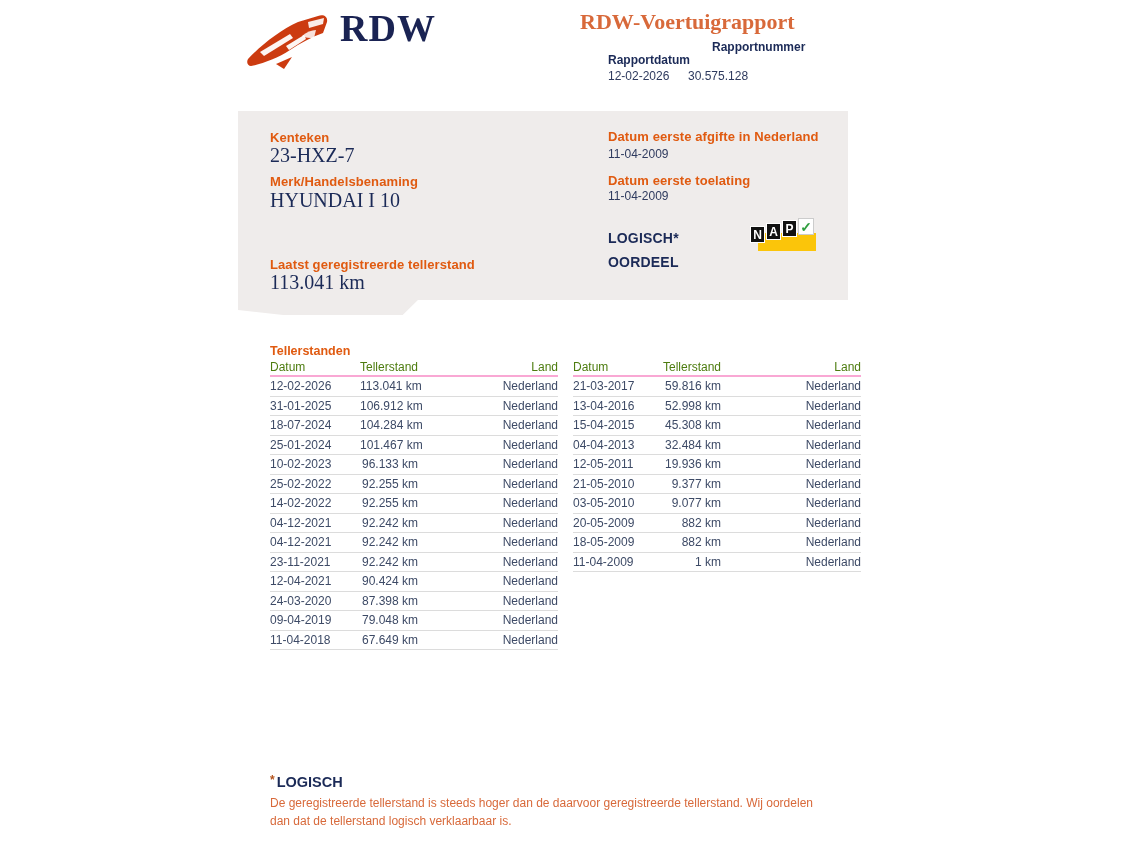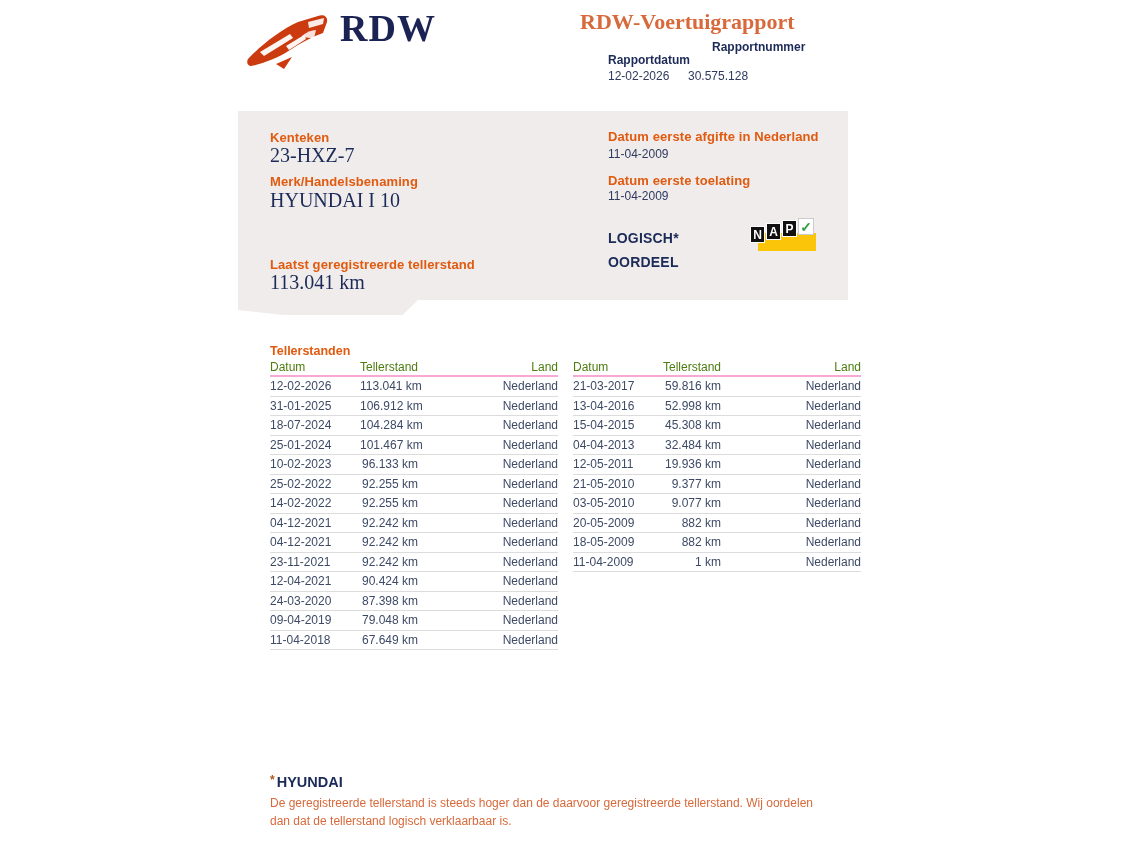--- a/index.html
+++ b/index.html
@@ -292,14 +292,14 @@
       <div class="c-land">Nederland</div>
     </div>
 
     <div class="t-row">
       <div class="c-datum">11-04-2009</div>
       <div class="c-teller">1 km</div>
       <div class="c-land">Nederland</div>
     </div>
   </div>
 
-<div class="abs footnote-title"><span class="ast">*</span><span>HYUNDAI</span></div>
+<div class="abs footnote-title"><span class="ast">*</span><span>LOGISCH</span></div>
 <div class="abs footnote-text">De geregistreerde tellerstand is steeds hoger dan de daarvoor geregistreerde tellerstand. Wij oordelen dan dat de tellerstand logisch verklaarbaar is.</div>
 
 </body></html>

